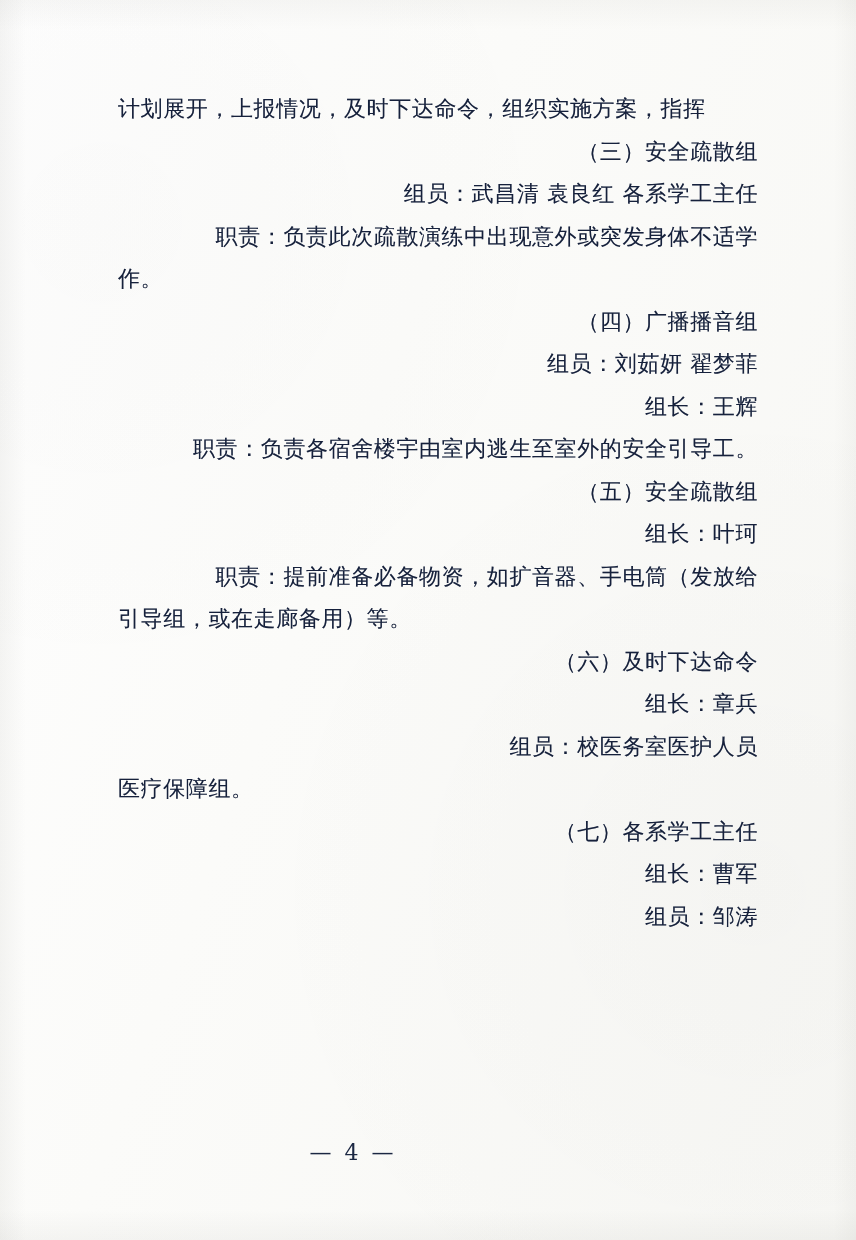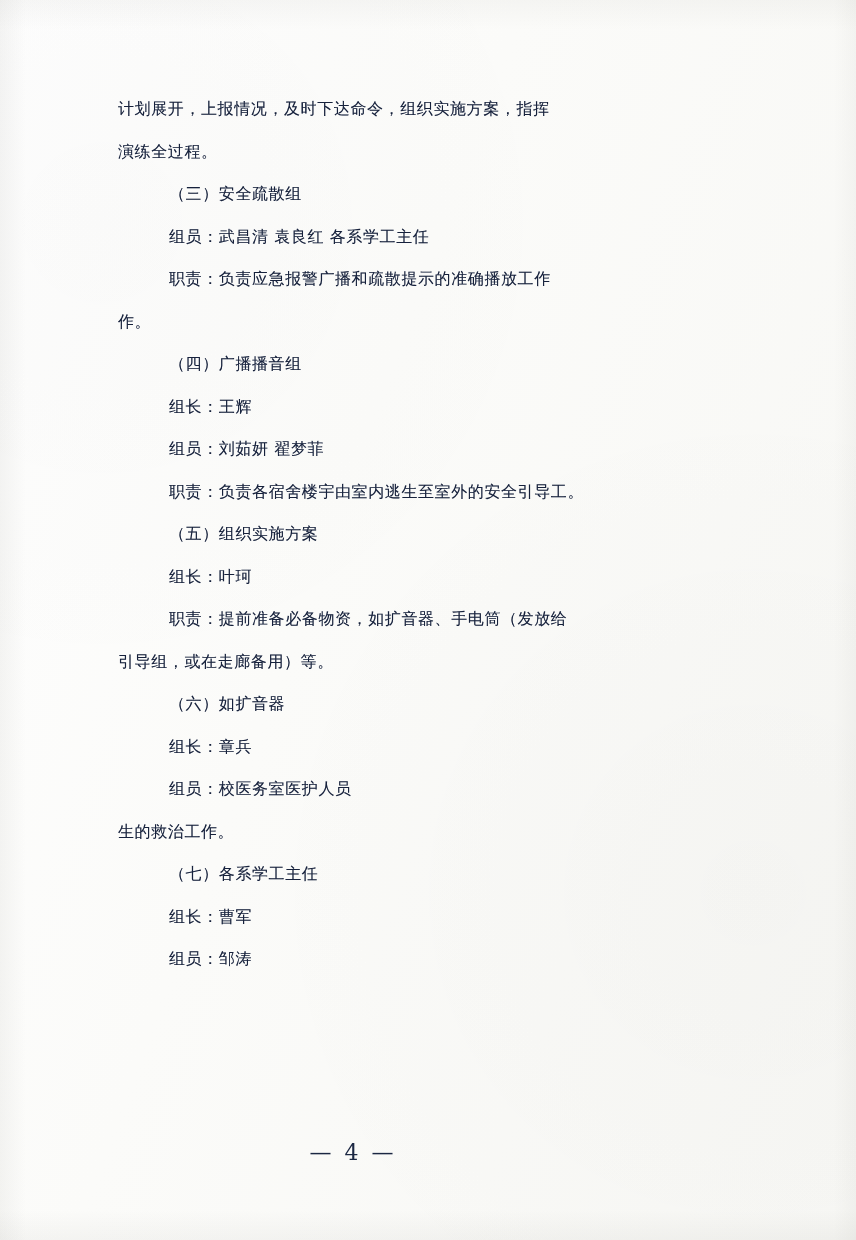--- a/index.html
+++ b/index.html
@@ -37,30 +37,31 @@
       linear-gradient(to bottom, rgba(120,120,110,0.05) 0px, rgba(255,255,255,0) 30px),
       linear-gradient(to top, rgba(120,120,110,0.06) 0px, rgba(255,255,255,0) 30px);
   }
   .content {
     position: absolute;
     left: 118px;
     top: 88px;
     width: 640px;
   }
   .line {
-    font-size: 16px;
+    font-size: 22px;
     line-height: 42.5px;
     color: #16213c;
     letter-spacing: 0.6px;
     white-space: pre;
     font-family: "DejaVu Serif", serif;
     text-shadow: 0 0 0.6px rgba(22,33,60,0.35);
   }
   .indent {
     text-indent: 51px;
+    text-align: right;
   }
   .footer {
     position: absolute;
     left: 0;
     top: 1140px;
     width: 856px;
     text-align: center;
   }
   .page-number {
     display: inline-block;
@@ -71,37 +72,36 @@
     margin-left: -150px;
   }
 </style>
 </head>
 <body>
 
 <div class="page">
   <div class="content">
 
     <div class="line">计划展开，上报情况，及时下达命令，组织实施方案，指挥</div>
-    <div class="line">演练全过程。</div>
     <div class="line indent">（三）安全疏散组</div>
     <div class="line indent">组员：武昌清 袁良红 各系学工主任</div>
-    <div class="line indent">职责：负责应急报警广播和疏散提示的准确播放工作</div>
+    <div class="line indent">职责：负责此次疏散演练中出现意外或突发身体不适学</div>
     <div class="line">作。</div>
     <div class="line indent">（四）广播播音组</div>
+    <div class="line indent">组员：刘茹妍 翟梦菲</div>
     <div class="line indent">组长：王辉</div>
-    <div class="line indent">组员：刘茹妍 翟梦菲</div>
     <div class="line indent">职责：负责各宿舍楼宇由室内逃生至室外的安全引导工。</div>
-    <div class="line indent">（五）组织实施方案</div>
+    <div class="line indent">（五）安全疏散组</div>
     <div class="line indent">组长：叶珂</div>
     <div class="line indent">职责：提前准备必备物资，如扩音器、手电筒（发放给</div>
     <div class="line">引导组，或在走廊备用）等。</div>
-    <div class="line indent">（六）如扩音器</div>
+    <div class="line indent">（六）及时下达命令</div>
     <div class="line indent">组长：章兵</div>
     <div class="line indent">组员：校医务室医护人员</div>
-    <div class="line">生的救治工作。</div>
+    <div class="line">医疗保障组。</div>
     <div class="line indent">（七）各系学工主任</div>
     <div class="line indent">组长：曹军</div>
     <div class="line indent">组员：邹涛</div>
 
   </div>
 
   <div class="footer">
     <span class="page-number">— 4 —</span>
   </div>
 </div>

